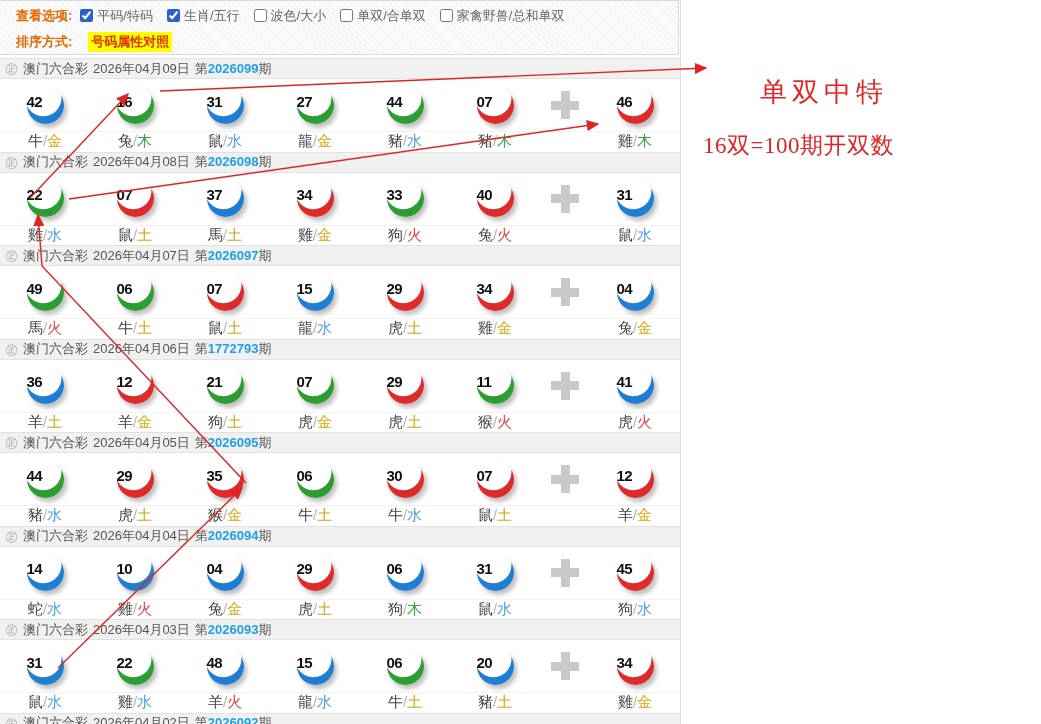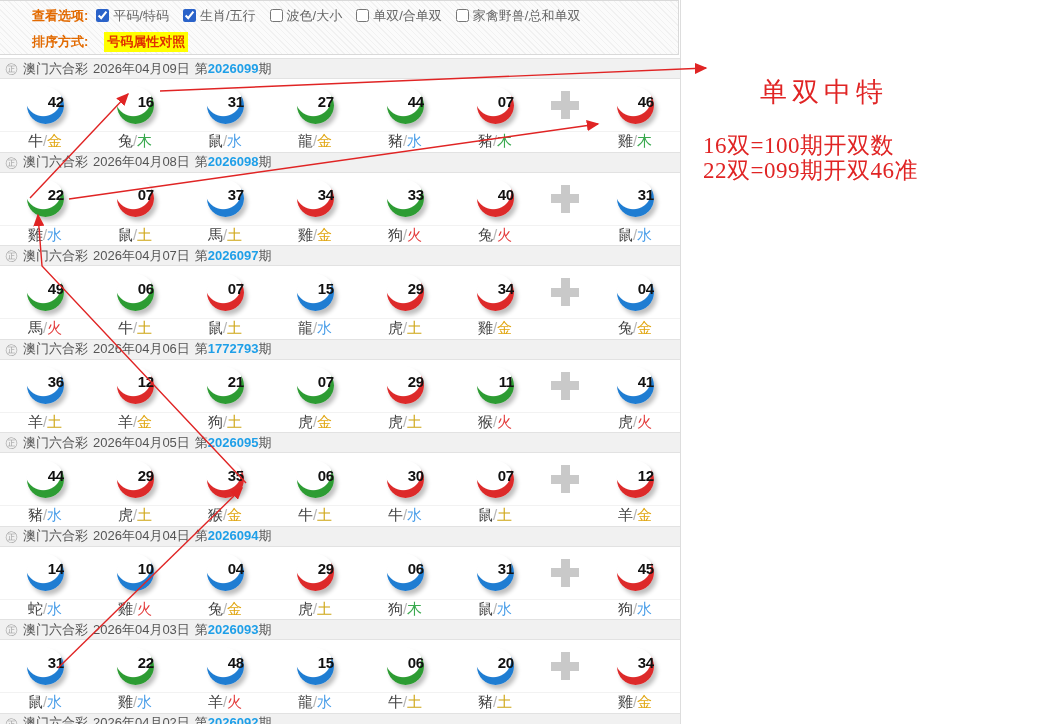--- a/index.html
+++ b/index.html
@@ -3,41 +3,41 @@
 <meta charset="utf-8">
 <style>
   html,body{margin:0;padding:0;}
   .page{position:relative;width:1041px;height:724px;overflow:hidden;background:#fff;
         font-family:"Liberation Sans",sans-serif;}
   .content{position:absolute;left:0;top:0;width:680px;height:724px;border-right:1px solid #ddd;}
 
   
   .options-panel{position:absolute;left:0;top:0;width:679px;height:55px;box-sizing:border-box;
     border:1px solid #d9d9d9;border-left:none;
-    background:repeating-linear-gradient(45deg,#fbfbfb 0 3px,#f1f1f1 3px 4px);padding-left:16px;}
+    background:repeating-linear-gradient(45deg,#fbfbfb 0 3px,#f1f1f1 3px 4px);}
   .opt-row{display:flex;align-items:center;height:22px;margin:4px 0 0 16px;font-size:13px;color:#666;}
   .opt-label{color:#e26a00;font-weight:bold;margin-right:8px;}
   .opt-item{display:inline-flex;align-items:center;gap:4px;margin-right:14px;cursor:pointer;color:#666;}
   .opt-item input{width:13px;height:13px;margin:0;accent-color:#2a62c9;}
   .compare-link{background:#ffff00;color:#e03000;font-weight:bold;text-decoration:none;
     padding:1px 3px;margin-left:8px;font-size:13px;cursor:pointer;}
 
   
   #results{position:absolute;left:0;top:58px;width:680px;}
   .result-row{width:680px;}
   .row-header{display:flex;align-items:center;height:21px;box-sizing:border-box;background:#f1f1f1;
     border-top:1px solid #e2e2e2;border-bottom:1px solid #e2e2e2;padding-left:5px;gap:5px;
     color:#555;font-size:13px;}
   .logo{color:#999;font-size:13px;line-height:13px;}
   .issue{color:#1e9fe8;font-weight:bold;}
   .balls{display:grid;grid-template-columns:repeat(6,90px) 50px 90px;height:52px;
     align-items:center;justify-items:center;}
   .attrs{display:grid;grid-template-columns:repeat(6,90px) 50px 90px;height:19.5px;
     align-items:center;justify-items:center;font-size:15px;border-top:1px solid #f2f2f2;}
-  .ball{width:37px;height:37px;border-radius:50%;display:flex;align-items:center;justify-content:flex-end;
+  .ball{width:37px;height:37px;border-radius:50%;display:flex;align-items:center;justify-content:flex-start;
     background:radial-gradient(circle at 44% 30%, #fff 0 53%, var(--c) 56% 100%);
     box-shadow:3px 4px 4px rgba(0,0,0,.25);
     color:#111;font-weight:bold;font-size:15px;padding-bottom:0;}
   .ball span{transform:translateY(-4px);letter-spacing:-0.5px;}
   .attr .z{color:#444;}
   .attr .s{color:#b5b5b5;}
   .plus{width:28px;height:28px;
     background:linear-gradient(#c9c9c9,#c9c9c9) center/28px 9px no-repeat,
                linear-gradient(#c9c9c9,#c9c9c9) center/9px 28px no-repeat;}
 
@@ -506,15 +506,14 @@
       <polyline points="160,91 706,68" fill="none" stroke="#e02424" stroke-width="1.4" marker-end="url(#ah)"></polyline>
       <polyline points="30,198 128,94" fill="none" stroke="#e02424" stroke-width="1.4" marker-end="url(#ah)"></polyline>
       <polyline points="69,199 598,124" fill="none" stroke="#e02424" stroke-width="1.4" marker-end="url(#ah)"></polyline>
       <polyline points="246,483 42,266 38,215" fill="none" stroke="#e02424" stroke-width="1.4" marker-end="url(#ah)"></polyline>
       <polyline points="58,668 242,488" fill="none" stroke="#e02424" stroke-width="1.4" marker-end="url(#ah)"></polyline>
     </svg>
 
   <div class="anno anno-title">单双中特</div>
   <div class="anno anno-lines">
     <div>16双=100期开双数</div>
-    <div>22双=099期开双46准</div>
   </div>
 </div>
 
 </body></html>

